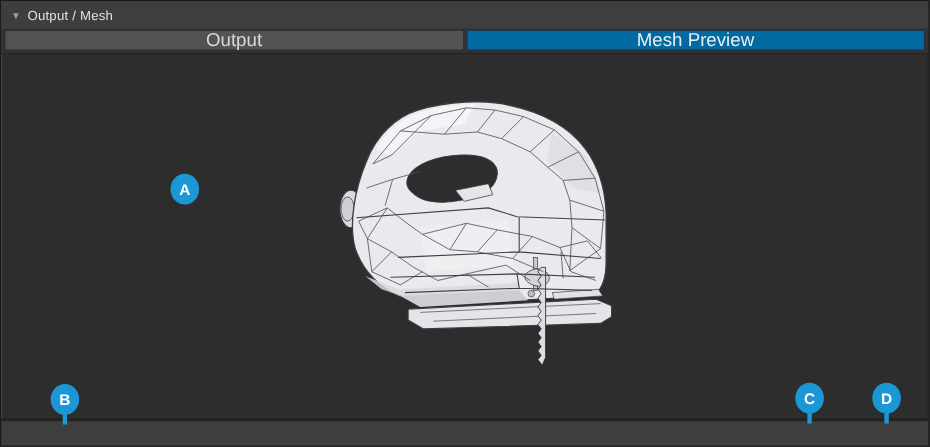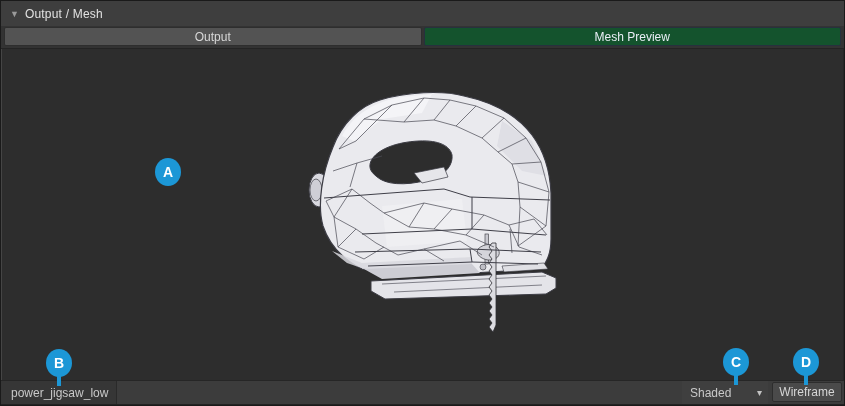--- a/index.html
+++ b/index.html
@@ -37,27 +37,27 @@
     display:flex;
     gap:2px;
     padding:1px 3px 2px 3px;
     border-bottom:1px solid #242424;
   }
   .tab{
     flex:1;
     display:flex;align-items:center;justify-content:center;
     background:#535353;
     color:#D8D8D8;
-    font-size:12px;
+    font-size:17px;
     border-radius:2px;
     border:1px solid #2e2e2e;
     cursor:pointer;
   }
   .tab.active{
-    background:#14532d;
+    background:#0369a1;
     color:#E9EEF5;
     border-color:#27313e;
   }
 
   
   .preview{
     position:relative;
     height:331px;
     background:#2D2D2D;
     border-left:1px solid #454545;
@@ -183,29 +183,20 @@
                M482,214 L507,224 M464,234 L492,246 M507,224 L532,218 M507,224 L517,246 M532,218 L545,234
                M517,246 L540,254 M458,240 L480,254 M396,254 L422,248 M422,248 L442,260 M422,248 L458,240
                M368,202 L382,212 M355,162 L380,155 M331,170 L355,162 M355,162 L348,186 M508,228 L510,252" stroke="#4b4b55" stroke-width=".8" fill="none" opacity=".9"></path>
 
       <path d="M322,197 L442,188 M442,188 L468,196 M468,196 L548,199 M360,233 L470,228 M470,228 L544,234
                M353,251 L468,248 M468,248 L539,251 M366,265 L470,261 M470,261 L536,263 M470,196 L470,228
                M468,248 L470,261" stroke="#3f3f48" stroke-width="1" fill="none"></path>
     </svg>
   </div>
 
-  <div class="statusbar">
-    <div class="meshname">power_jigsaw_low</div>
-    <div class="sb-spacer"></div>
-    <div class="dropdown">
-      <span class="ddvalue">Shaded</span>
-      <span class="arrow">▾</span>
-    </div>
-    <div class="wfbtn">Wireframe</div>
-  </div>
 
   <div class="bottomedge"></div>
 
   <div class="badges">
     <div class="badge" style="left:154px;top:157px;">
       <div class="badge-circle">A</div>
     </div>
     <div class="badge" style="left:45px;top:348px;">
       <div class="badge-circle">B</div>
       <div class="badge-stem"></div>

